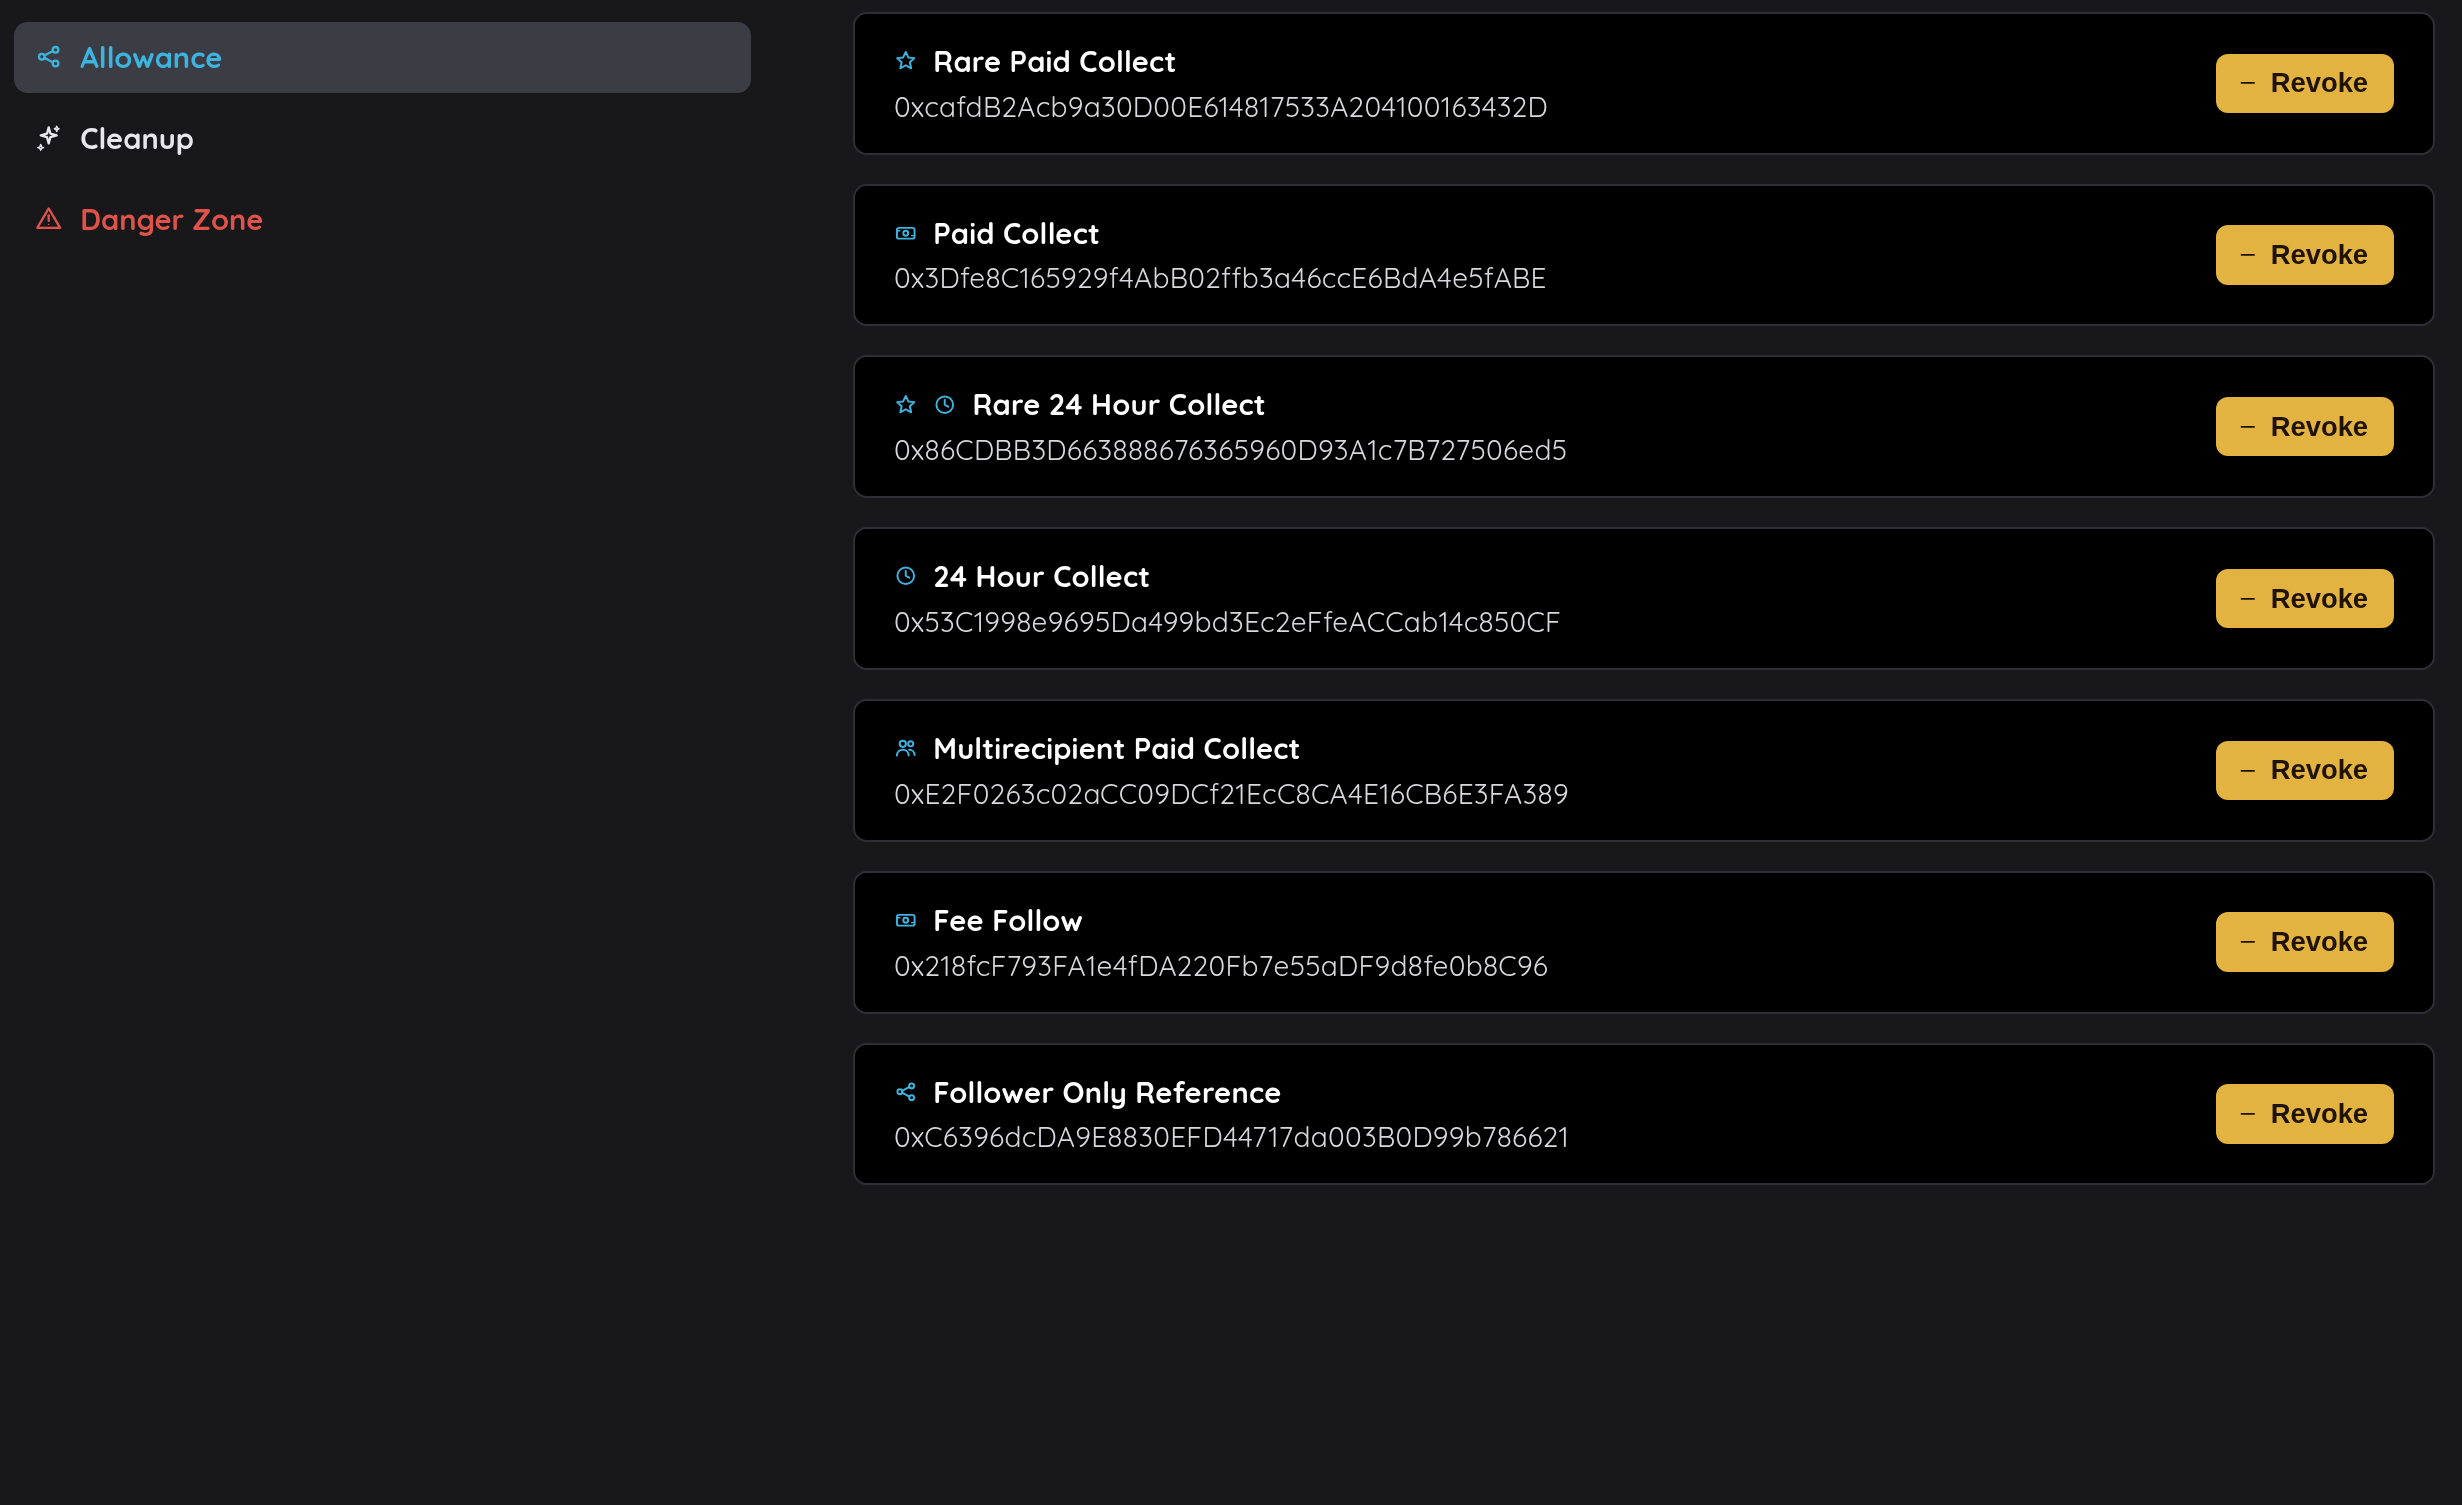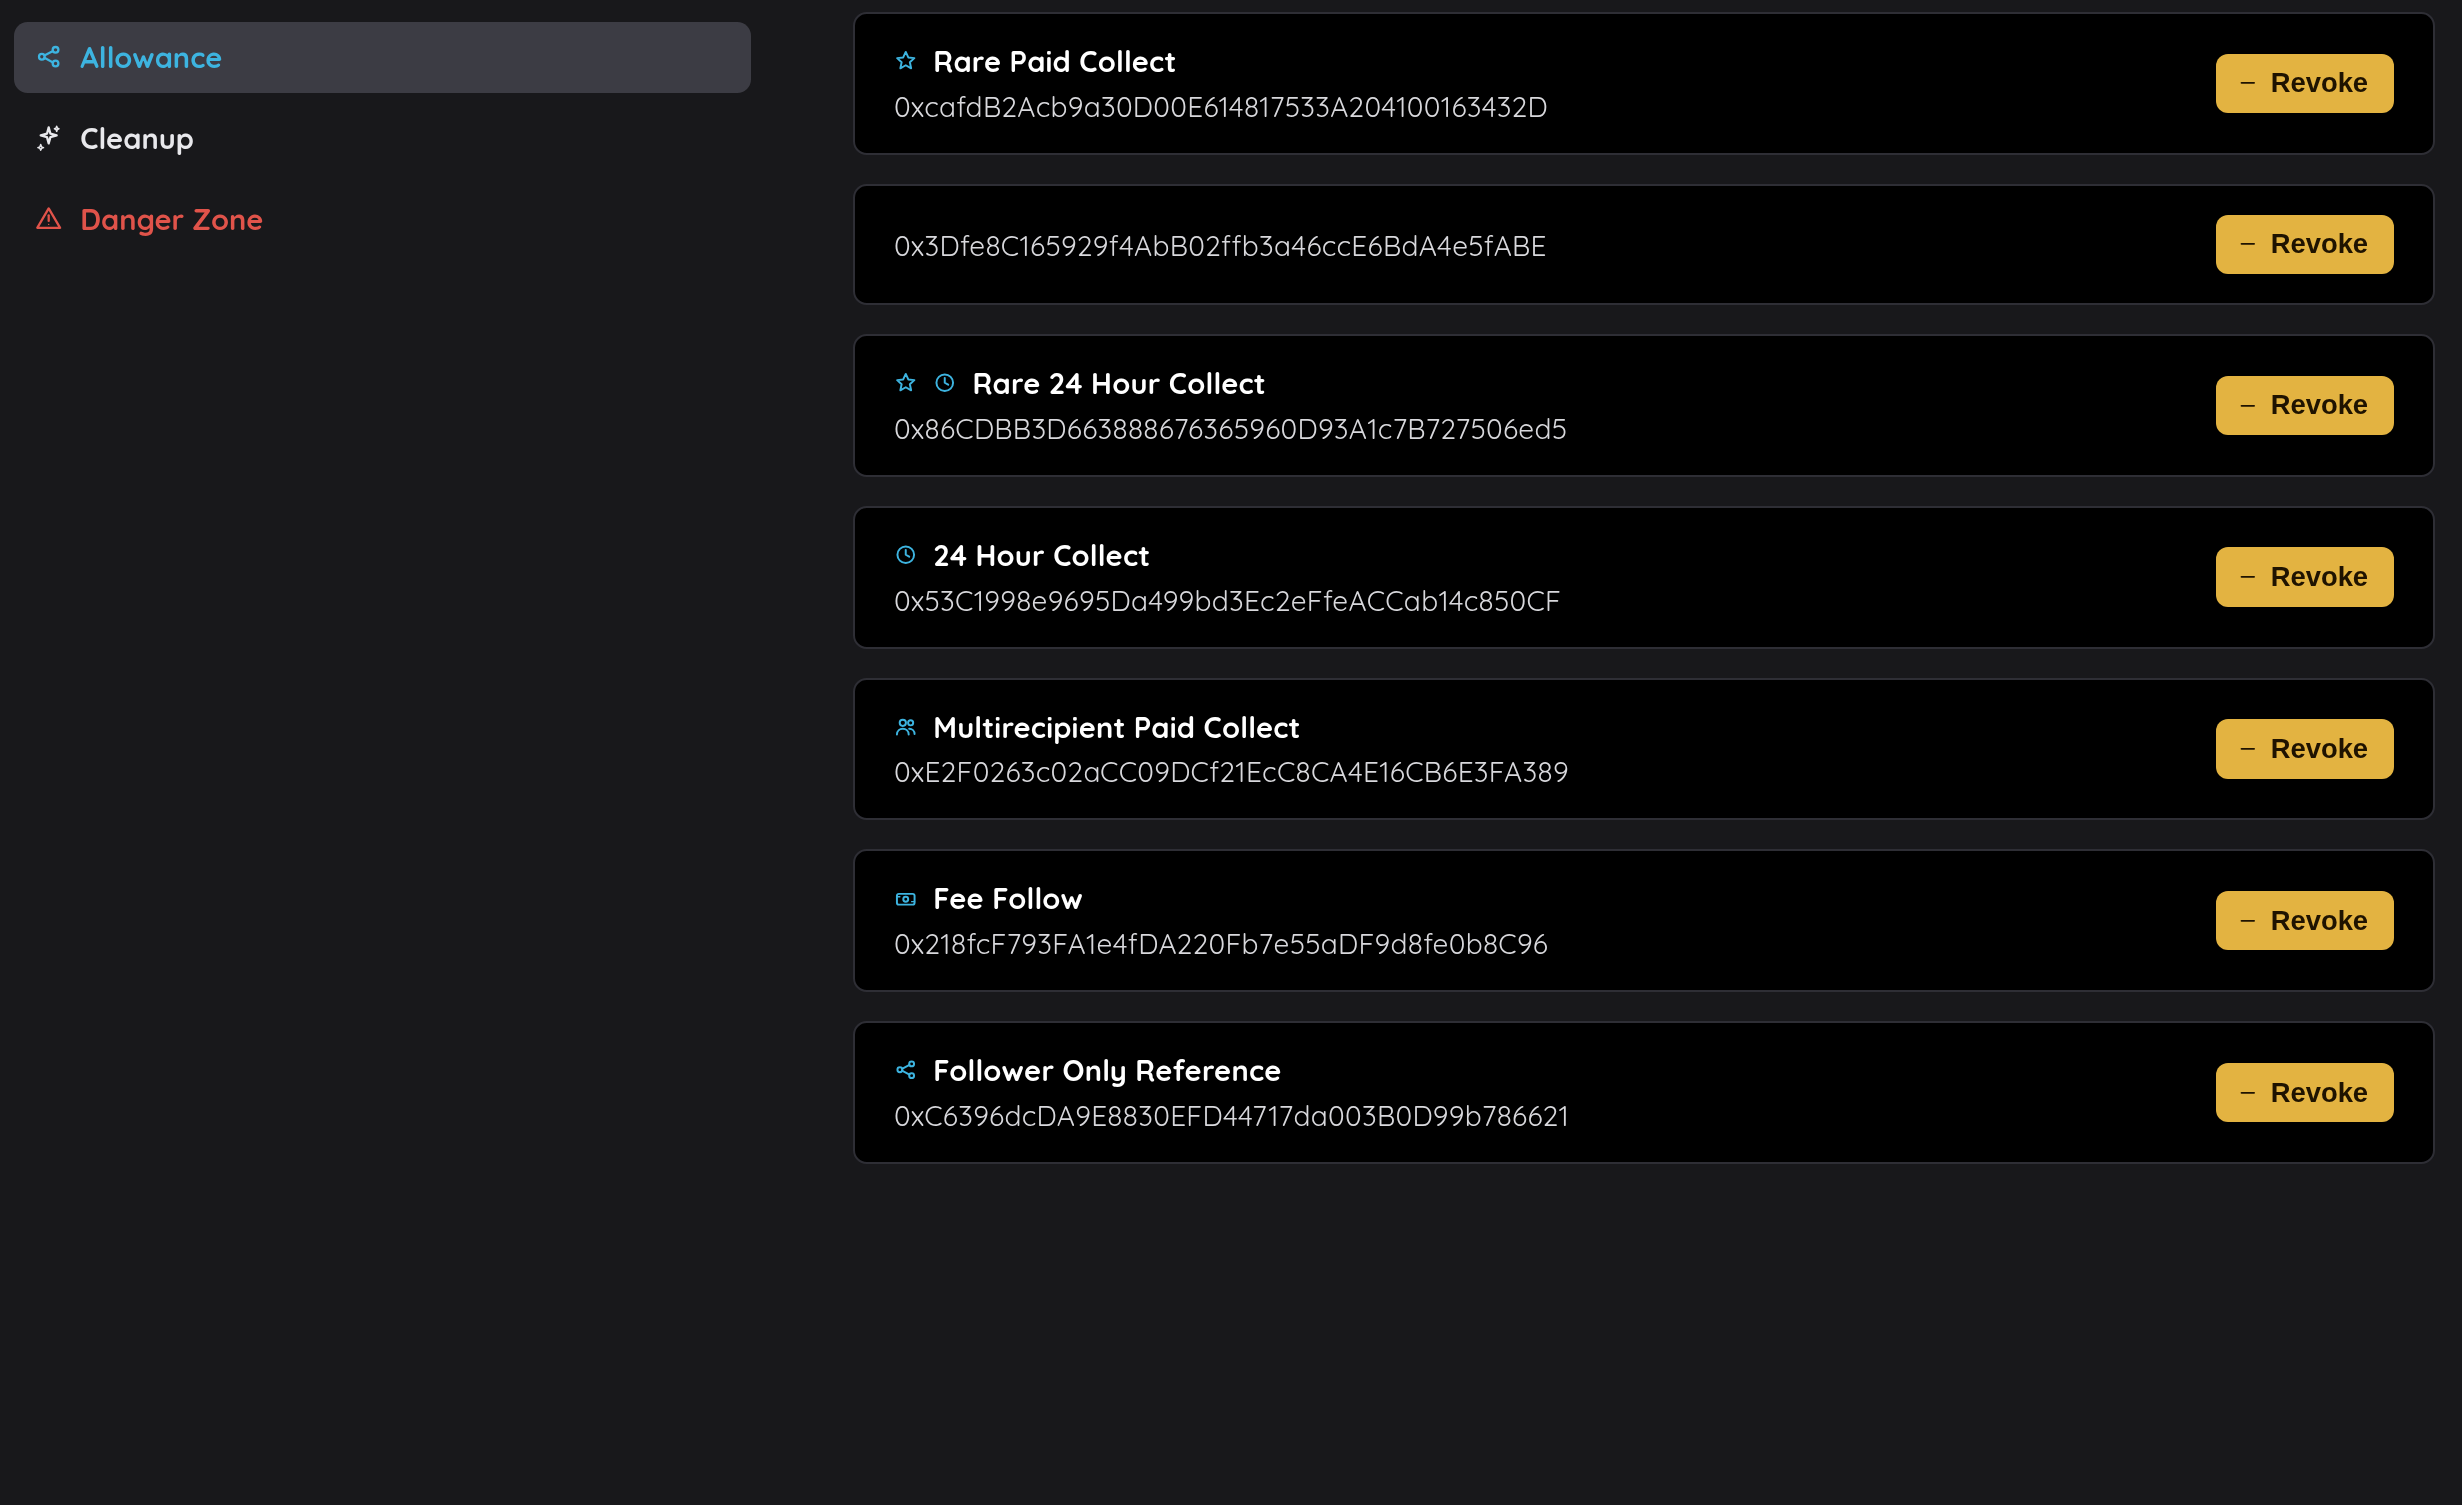--- a/index.html
+++ b/index.html
@@ -170,20 +170,31 @@
             <span class="minus">
               <svg viewBox="0 0 24 24">
                 <line x1="5" y1="12" x2="19" y2="12"></line>
               </svg>
             </span>
             <span>Revoke</span>
           </button>
         </div>
         <div class="card">
           <div class="card-left">
+            <div class="card-title-row">
+              <span class="icon">
+                <svg viewBox="0 0 24 24">
+                  <rect x="3" y="7" width="18" height="11" rx="2"></rect>
+                  <circle cx="12" cy="12.5" r="2.5"></circle>
+                  <line x1="3" y1="10" x2="6" y2="10" stroke-width="1.4"></line>
+                  <line x1="18" y1="15" x2="21" y2="15" stroke-width="1.4"></line>
+                </svg>
+              </span>
+              <span class="card-title">Paid Collect</span>
+            </div>
             <div class="card-address">0x3Dfe8C165929f4AbB02ffb3a46ccE6BdA4e5fABE</div>
           </div>
           <button class="revoke-btn">
             <span class="minus">
               <svg viewBox="0 0 24 24">
                 <line x1="5" y1="12" x2="19" y2="12"></line>
               </svg>
             </span>
             <span>Revoke</span>
           </button>

